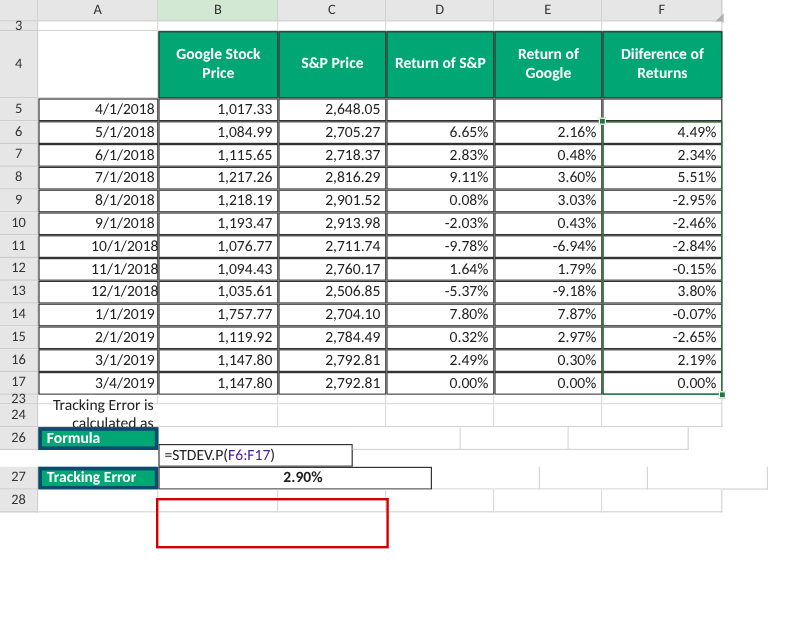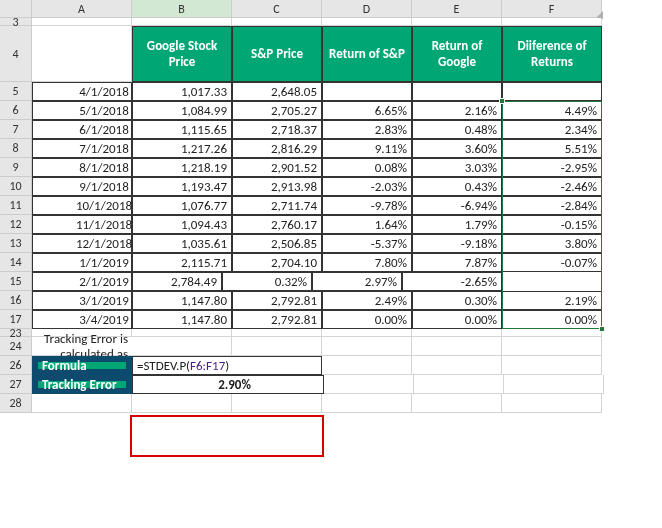--- a/index.html
+++ b/index.html
@@ -19,21 +19,21 @@
     .w-D { width: 90px; }
     .w-E { width: 90px; }
     .w-F { width: 100px; }
     .h-std { height: 19px; }
     .h-hdr { height: 56px; }
     .h-sm { height: 8px; }
     .thead { background: #00a774; color: #fff; font-weight: bold; justify-content: center; text-align: center; border: 1px solid #333; white-space: normal; line-height: 1.2; }
     .data-b { border: 1px solid #333; justify-content: flex-end; }
     .data-l { border: 1px solid #333; justify-content: center; padding-left: 48px; }
     .lbl24 { justify-content: flex-start; text-align: right; }
-    .lbl26 { background: #00a774; color:#fff; font-weight: bold; border: 6px solid #0c4a6e; justify-content: flex-start; }
+    .lbl26 { background: #00a774; color:#fff; font-weight: bold; border: 3px solid #0c4a6e; justify-content: flex-start; }
     .formula-cell { border: 1px solid #333; justify-content: flex-start; font-family: Calibri, Arial, sans-serif; }
     .func { color: #222; }
     .rng { color: #4c1d95; }
     .result-cell { border: 1px solid #333; justify-content: center; font-weight: bold; }
     .redbox { position: absolute; border: 2px solid #d40000; pointer-events: none; }
     .greenhandle { position:absolute; width:6px; height:6px; background:#1f7a3a; border:1px solid #fff; }
     .f-range-outline { position:absolute; border:1.5px solid #1f7a3a; pointer-events:none; }
     .tri2 { position:absolute; width:10px; height:10px; right:-1px; bottom:-1px; }
     .tri2::before { content:''; position:absolute; right:0; bottom:0; width:0; height:0; border-bottom:8px solid #b0b0b0; border-left:8px solid transparent; }
   </style>
@@ -153,29 +153,30 @@
           <div class="cell data-l w-A h-std">12/1/2018</div>
           <div class="cell data-b w-B h-std">1,035.61</div>
           <div class="cell data-b w-C h-std">2,506.85</div>
           <div class="cell data-b w-D h-std">-5.37%</div>
           <div class="cell data-b w-E h-std">-9.18%</div>
           <div class="cell data-b w-F h-std">3.80%</div>
         </div>
         <div class="row">
           <div class="rowhdr h-std">14</div>
           <div class="cell data-l w-A h-std">1/1/2019</div>
-          <div class="cell data-b w-B h-std">2,115.71</div>
+          <div class="cell data-b w-B h-std">1,757.77</div>
           <div class="cell data-b w-C h-std">2,704.10</div>
           <div class="cell data-b w-D h-std">7.80%</div>
           <div class="cell data-b w-E h-std">7.87%</div>
           <div class="cell data-b w-F h-std">-0.07%</div>
         </div>
         <div class="row">
           <div class="rowhdr h-std">15</div>
           <div class="cell data-l w-A h-std">2/1/2019</div>
+          <div class="cell data-b w-B h-std">1,119.92</div>
           <div class="cell data-b w-C h-std">2,784.49</div>
           <div class="cell data-b w-D h-std">0.32%</div>
           <div class="cell data-b w-E h-std">2.97%</div>
           <div class="cell data-b w-F h-std">-2.65%</div>
         </div>
         <div class="row">
           <div class="rowhdr h-std">16</div>
           <div class="cell data-l w-A h-std">3/1/2019</div>
           <div class="cell data-b w-B h-std">1,147.80</div>
           <div class="cell data-b w-C h-std">2,792.81</div>
@@ -210,34 +211,34 @@
       <div class="cell w-B h-std" style="border-left:none;"></div>
       <div class="cell w-C h-std"></div>
       <div class="cell w-D h-std"></div>
       <div class="cell w-E h-std"></div>
       <div class="cell w-F h-std"></div>
     </div>
 
     <div class="row">
       <div class="rowhdr h-std">26</div>
       <div class="cell lbl26 w-A h-std">Formula</div>
-      <div class="cell formula-cell h-std" style="width:190px;">
+      <div class="cell formula-cell h-std" style="width:162px;margin-top:14px;">
         <span class="func">=STDEV.P(</span>
           <span class="rng">F6:F17</span>
           <span class="func">)</span>
       </div>
       <div class="cell w-D h-std"></div>
       <div class="cell w-E h-std"></div>
       <div class="cell w-F h-std"></div>
     </div>
 
     <div class="row">
       <div class="rowhdr h-std">27</div>
       <div class="cell lbl26 w-A h-std">Tracking Error</div>
-      <div class="cell result-cell h-std" style="width:192px;padding-left:17px;">2.90%</div>
+      <div class="cell result-cell h-std" style="width:228px;padding-left:17px;">2.90%</div>
       <div class="cell w-D h-std"></div>
       <div class="cell w-E h-std"></div>
       <div class="cell w-F h-std"></div>
     </div>
 
     <div class="row">
       <div class="rowhdr h-std">28</div>
       <div class="cell w-A h-std"></div>
       <div class="cell w-B h-std"></div>
       <div class="cell w-C h-std"></div>

